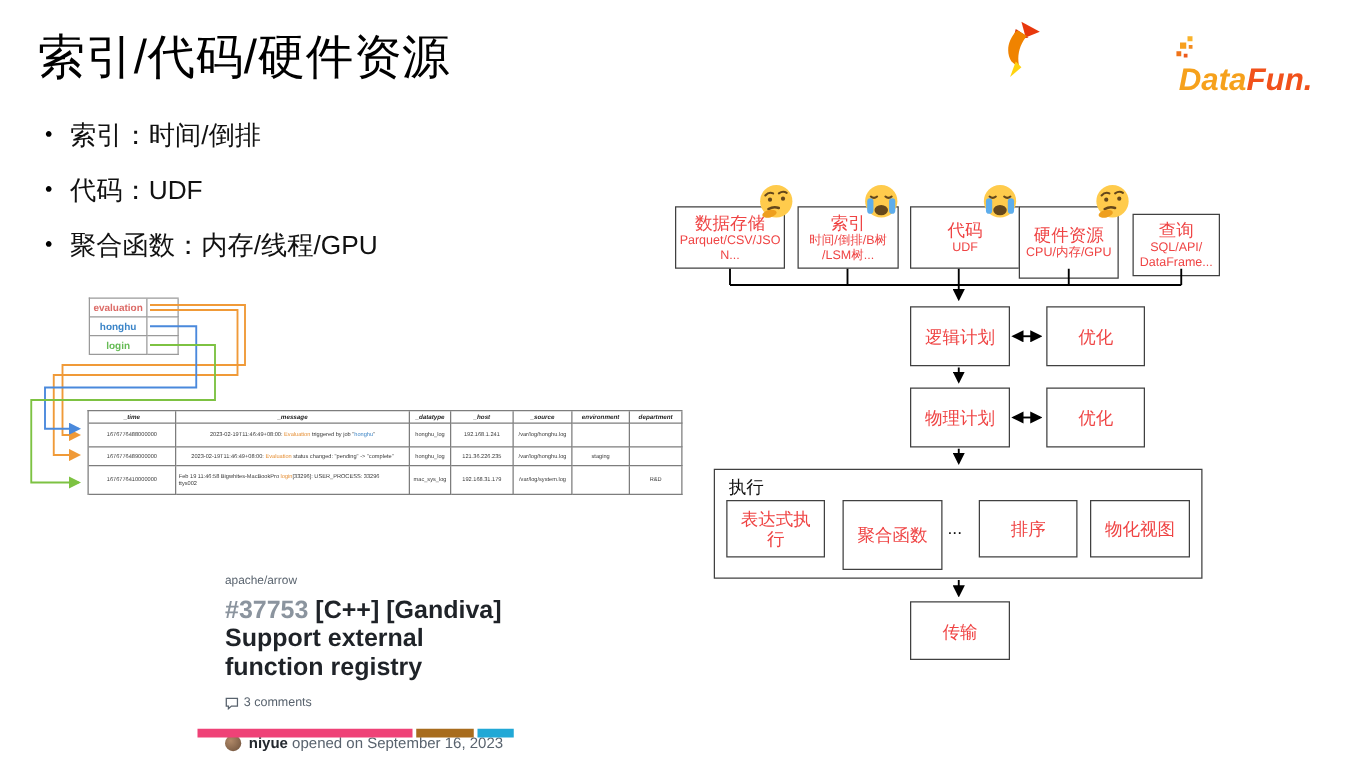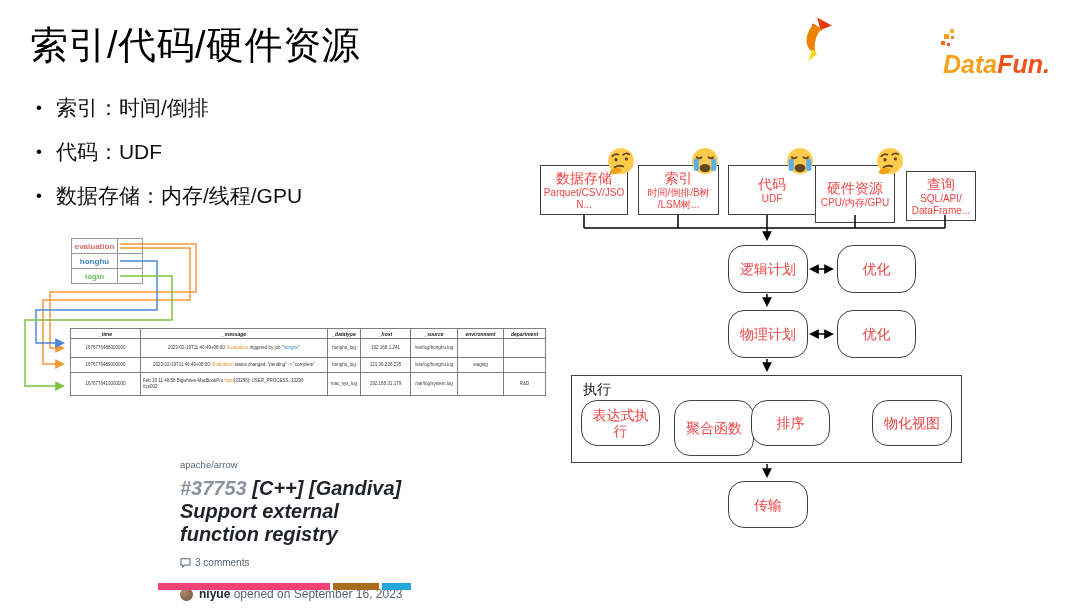--- a/index.html
+++ b/index.html
@@ -40,54 +40,54 @@
   .lt-cell{border-right:1px solid #7d7d7d;border-bottom:1px solid #7d7d7d;
     display:flex;align-items:center;justify-content:center;text-align:center;
     overflow:hidden;padding:0 2px;line-height:6px;}
   .lt-head{font-weight:700;font-size:5px;font-style:italic;color:#222;}
   .lt-left{justify-content:flex-start;text-align:left;white-space:pre-line;}
   .kw-o{color:#E69138;}.kw-b{color:#3D85C6;}
 
   
   #gh{left:180px;top:431px;width:250px;}
   .gh-repo{font-size:9.5px;color:#59636e;margin-top:28px;}
-  .gh-title{margin-top:7px;width:240px;font-size:20px;line-height:23px;font-weight:700;color:#1f2328;font-style:italic;}
+  .gh-title{margin-top:7px;width:240px;font-size:20px;line-height:23px;font-weight:700;color:#1f2328;}
   .gh-num{color:#8b949e;}
   .gh-comments{margin-top:11px;font-size:10px;color:#59636e;display:flex;align-items:center;gap:4px;}
   .gh-opened{margin-top:19px;font-size:12px;color:#59636e;display:flex;align-items:center;gap:6px;}
   .gh-avatar{width:13px;height:13px;border-radius:50%;
     background:radial-gradient(circle at 35% 35%,#b08968,#6b4f3a);flex:0 0 13px;}
   .gh-author{font-weight:700;color:#24292f;}
 
   
   .bar{position:absolute;top:583px;height:7px;}
 
   
   .fc-box{position:absolute;background:#fff;border:1.5px solid #404040;box-sizing:border-box;
     display:flex;flex-direction:column;align-items:center;justify-content:center;
     text-align:center;color:#ef4444;z-index:2;}
   .fc-title{font-size:14px;line-height:17px;}
   .fc-sub{font-size:10px;line-height:11.5px;white-space:pre-line;}
-  .fc-plain{font-size:14px;white-space:pre-line;line-height:16px;border-radius:16px;}
+  .fc-plain{font-size:14px;white-space:pre-line;line-height:16px;}
   #fc-exec{position:absolute;left:571px;top:375px;width:391px;height:88px;
     border:1.5px solid #404040;box-sizing:border-box;background:#fff;z-index:1;}
   .exec-label{position:absolute;left:583px;top:381px;font-size:14px;z-index:2;}
   .exec-dots{position:absolute;left:758px;top:414px;font-size:14px;z-index:2;}
   .emoji{position:absolute;z-index:4;}
   #overlay{position:absolute;left:0;top:0;z-index:3;pointer-events:none;}
 </style>
 </head>
 <body>
 
 <h1 class="abs" id="slide-title" style="margin:0;">索引/代码/硬件资源</h1>
 
 <ul class="abs" id="bullets">
   <li>索引：时间/倒排</li>
   <li>代码：UDF</li>
-  <li>数据存储：内存/线程/GPU</li>
+  <li>聚合函数：内存/线程/GPU</li>
 </ul>
 
 <div class="abs" id="yh-logo">
   <svg width="34" height="46" viewBox="0 0 30 40">
     <path d="M16 1 L29 8 L19 12 Z" fill="#E8380D"></path>
     <path d="M12 6 L21 12 L10 14 Z" fill="#D62E0A"></path>
     <path d="M13 7 C6 14 5 23 9 29 L15 34 C12 26 15 16 20 11 Z" fill="#F08300"></path>
     <path d="M12 29 L8 40 L16 33 Z" fill="#FFD30F"></path>
   </svg>
 </div>
@@ -233,21 +233,21 @@
 <div class="fc-box fc-plain" style="left:837px;top:245px;width:79px;height:48px">优化</div>
 <div class="fc-box fc-plain" style="left:728px;top:310px;width:80px;height:48px">物理计划</div>
 <div class="fc-box fc-plain" style="left:837px;top:310px;width:79px;height:48px">优化</div>
 
 <div id="fc-exec"></div>
 <div class="abs exec-label">执行</div>
 <div class="fc-box fc-plain" style="left:581px;top:400px;width:79px;height:46px">表达式执
 行</div>
 <div class="fc-box fc-plain" style="left:674px;top:400px;width:80px;height:56px">聚合函数</div>
 <div class="abs exec-dots">...</div>
-<div class="fc-box fc-plain" style="left:751px;top:400px;width:79px;height:46px">排序</div>
+<div class="fc-box fc-plain" style="left:783px;top:400px;width:79px;height:46px">排序</div>
 <div class="fc-box fc-plain" style="left:872px;top:400px;width:80px;height:46px">物化视图</div>
 
 <div class="fc-box fc-plain" style="left:728px;top:481px;width:80px;height:47px">传输</div>
 
 <svg id="overlay" width="1080" height="608" viewBox="0 0 1080 608">
   <defs>
     <marker id="ah-k" viewBox="0 0 10 10" refX="8" refY="5" markerWidth="6.5" markerHeight="6.5" orient="auto-start-reverse">
         <path d="M0 0 L10 5 L0 10 z" fill="#000"></path>
       </marker>
     <marker id="ah-o" viewBox="0 0 10 10" refX="8" refY="5" markerWidth="6.5" markerHeight="6.5" orient="auto-start-reverse">

